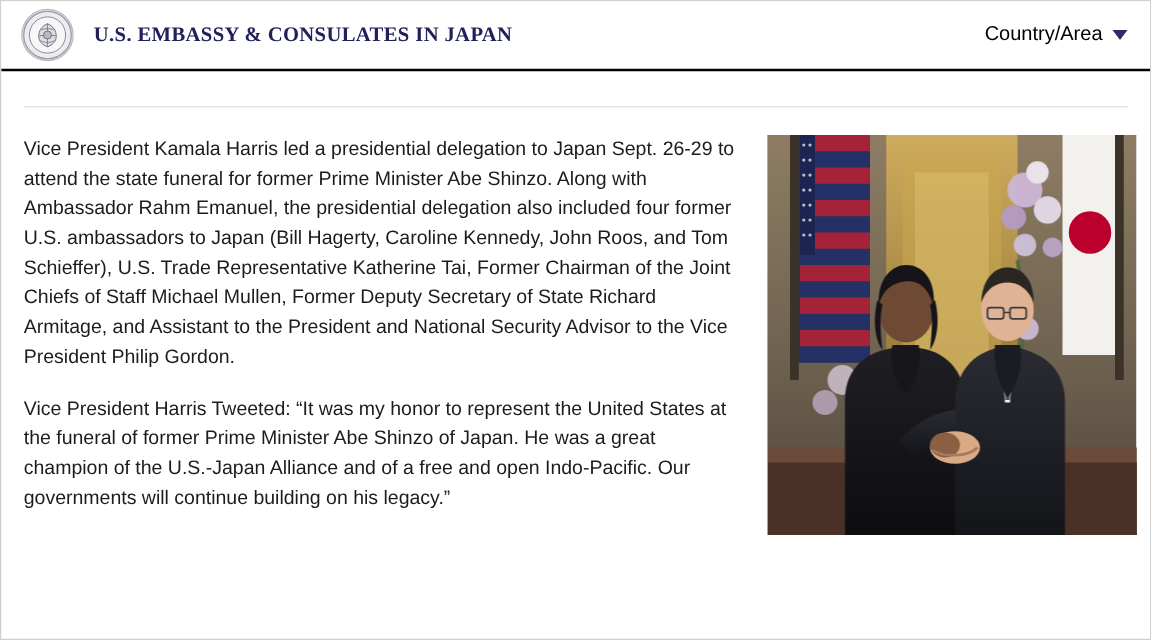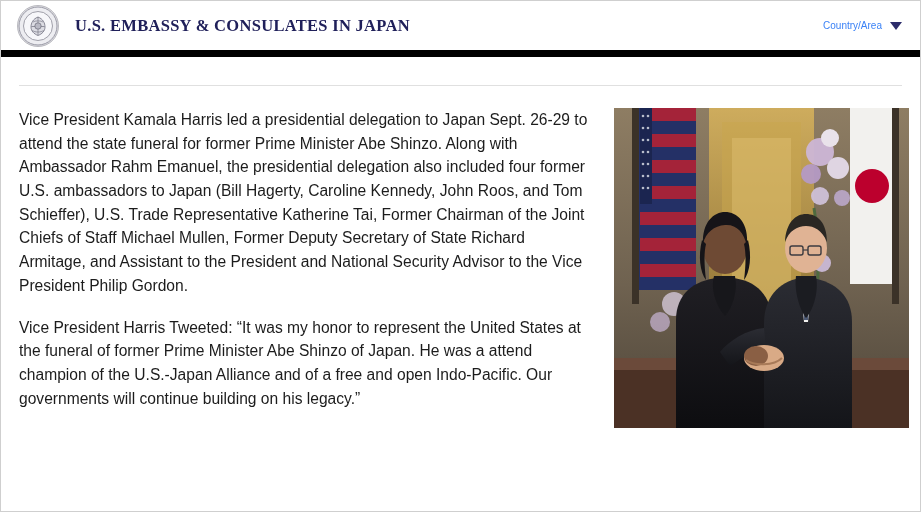--- a/index.html
+++ b/index.html
@@ -23,21 +23,21 @@
     background: #ffffff;
     overflow: hidden;
   }
 
   
   .site-header {
     height: 56px;
     display: flex;
     align-items: center;
     padding: 0 18px 0 16px;
-    border-bottom: 7px solid #000000;
+    border-bottom: 2px solid #000000;
     box-sizing: border-box;
     background: #ffffff;
   }
   .seal {
     width: 40px;
     height: 40px;
     border-radius: 50%;
     border: 1px solid #b9b9bf;
     background: radial-gradient(circle at 50% 45%, #f2f2f4 0%, #e3e3e7 55%, #c9c9d0 100%);
     position: relative;
@@ -52,22 +52,22 @@
     font-weight: bold;
     font-size: 16.5px;
     letter-spacing: 0.3px;
     white-space: nowrap;
   }
   .header-spacer { flex: 1 1 auto; }
   .country-select {
     display: flex;
     align-items: center;
     gap: 8px;
-    color: #3b82f6;
-    font-size: 10px;
+    color: #000000;
+    font-size: 16px;
     cursor: pointer;
     white-space: nowrap;
   }
   .caret {
     width: 0; height: 0;
     border-left: 6px solid transparent;
     border-right: 6px solid transparent;
     border-top: 8px solid #2c2c6b;
   }
 
@@ -144,21 +144,21 @@
       <span class="caret"></span>
     </div>
   </div>
 
   <div class="article">
     <div class="rule"></div>
 
     <div class="content">
       <div class="body-col">
         <p>Vice President Kamala Harris led a presidential delegation to Japan Sept. 26-29 to attend the state funeral for former Prime Minister Abe Shinzo. Along with Ambassador Rahm Emanuel, the presidential delegation also included four former U.S. ambassadors to Japan (Bill Hagerty, Caroline Kennedy, John Roos, and Tom Schieffer), U.S. Trade Representative Katherine Tai, Former Chairman of the Joint Chiefs of Staff Michael Mullen, Former Deputy Secretary of State Richard Armitage, and Assistant to the President and National Security Advisor to the Vice President Philip Gordon.</p>
-        <p>Vice President Harris Tweeted: “It was my honor to represent the United States at the funeral of former Prime Minister Abe Shinzo of Japan. He was a attend champion of the U.S.-Japan Alliance and of a free and open Indo-Pacific. Our governments will continue building on his legacy.”</p>
+        <p>Vice President Harris Tweeted: “It was my honor to represent the United States at the funeral of former Prime Minister Abe Shinzo of Japan. He was a great champion of the U.S.-Japan Alliance and of a free and open Indo-Pacific. Our governments will continue building on his legacy.”</p>
       </div>
 
       <div class="figure">
         <div class="photo">
           <svg width="295" height="320" viewBox="0 0 295 320" aria-hidden="true">
             <defs>
               <linearGradient id="bgWall" x1="0" y1="0" x2="0" y2="1">
                 <stop offset="0%" stop-color="#8e7d63"></stop>
                 <stop offset="55%" stop-color="#6f6250"></stop>
                 <stop offset="100%" stop-color="#4e4539"></stop>

